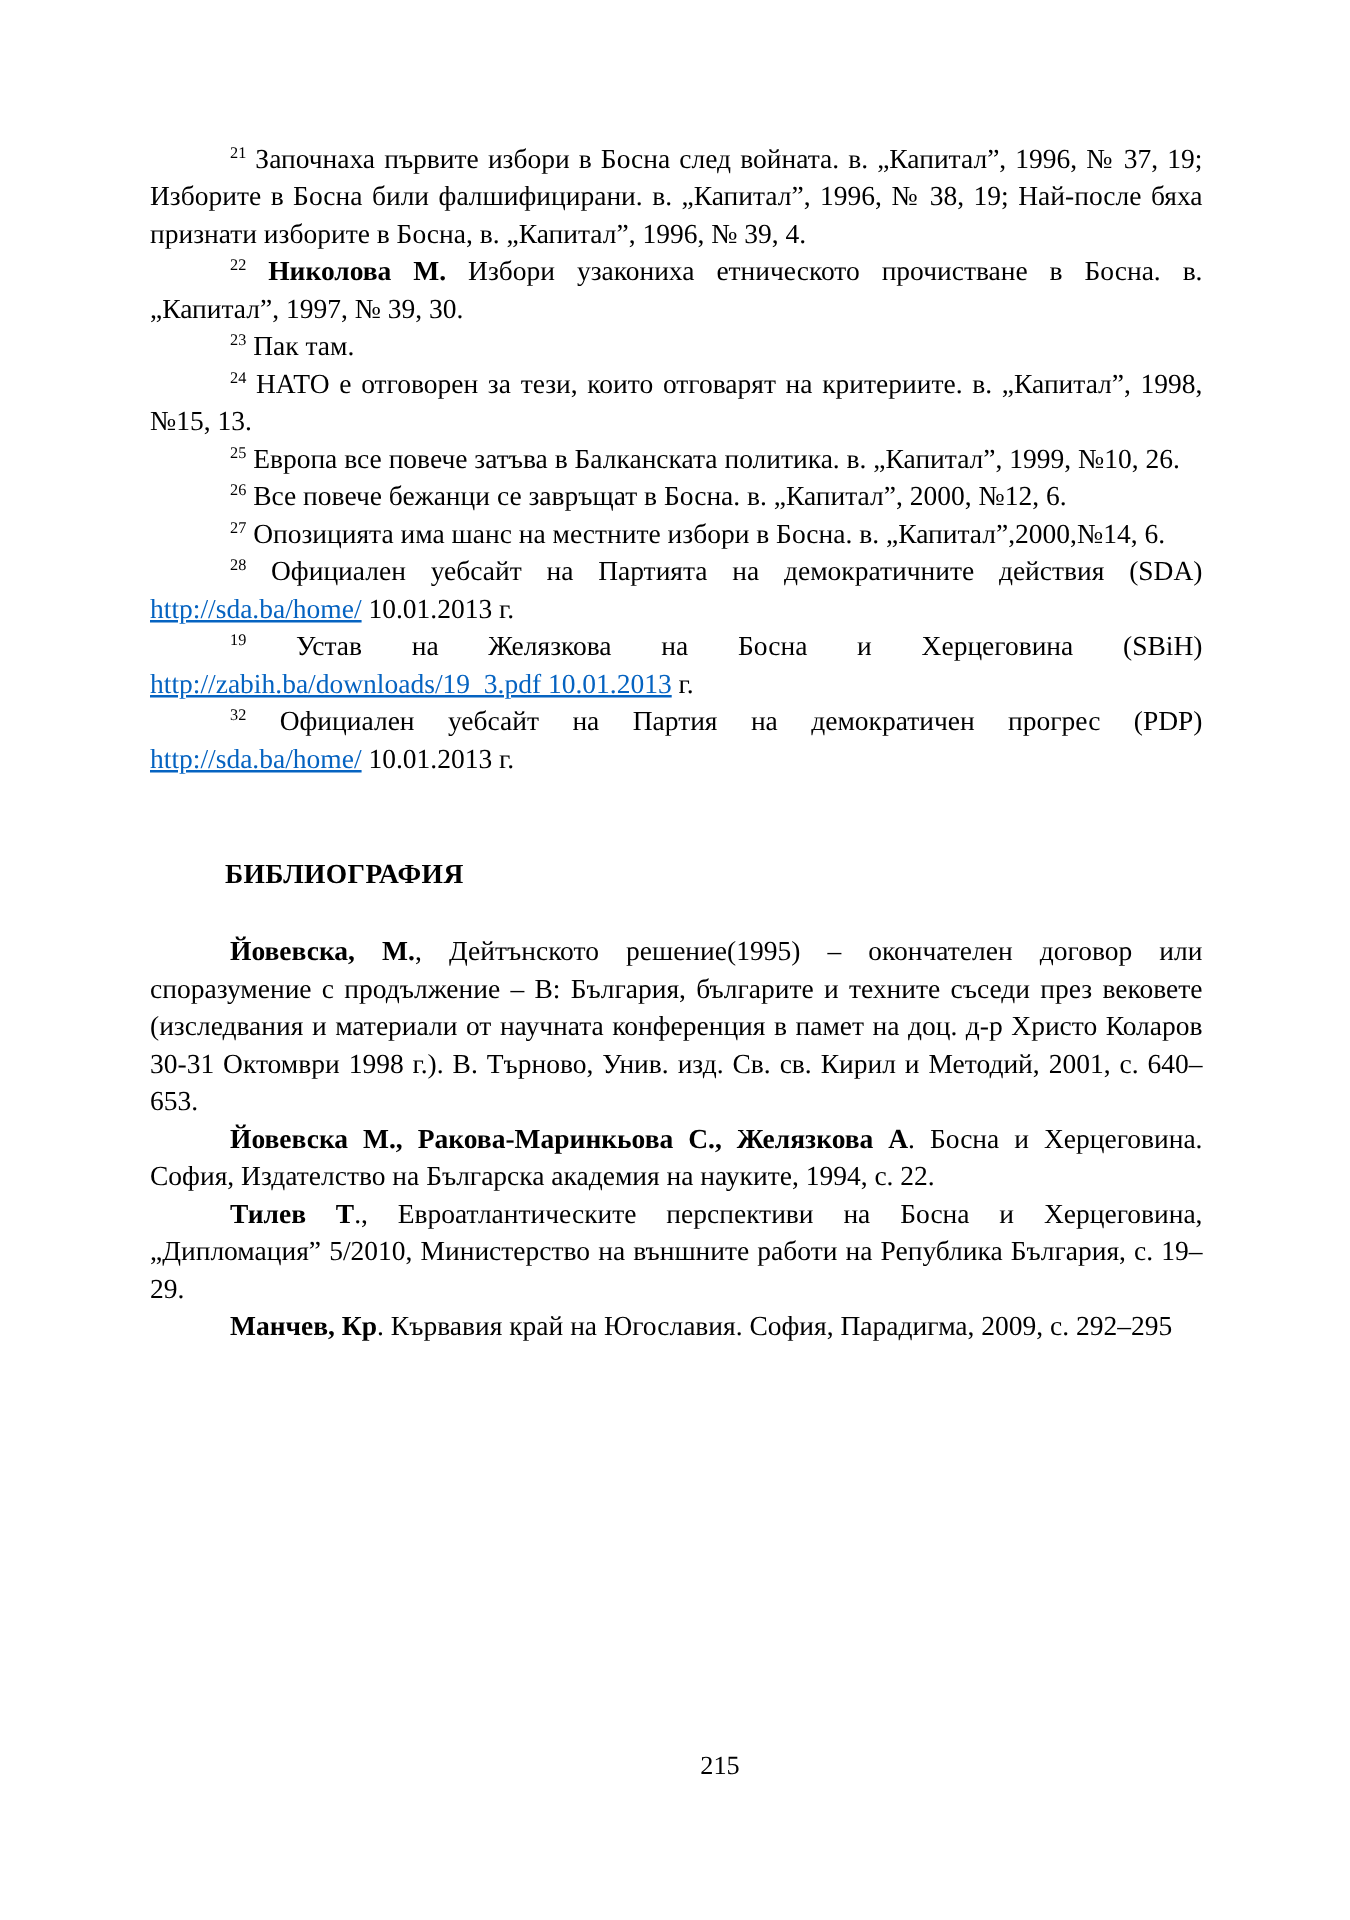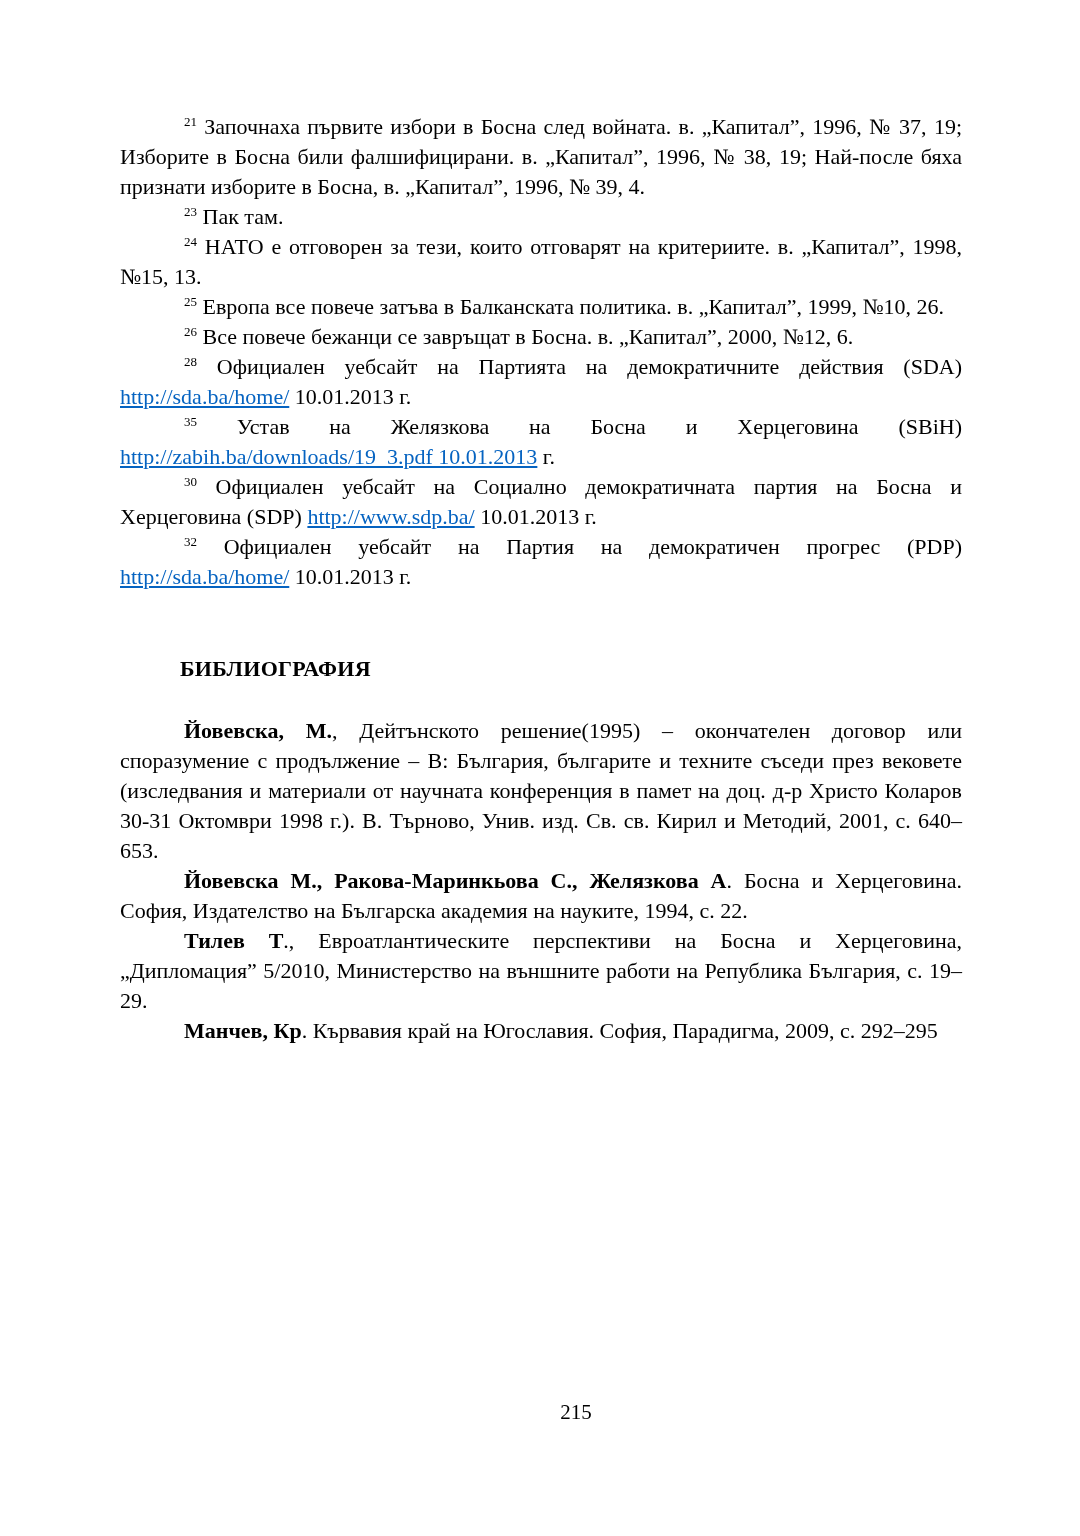--- a/index.html
+++ b/index.html
@@ -54,27 +54,28 @@
     padding-left: 36px;
   }
 </style>
 </head>
 <body>
 
 <div class="page">
   <div class="content">
     <div>
         <p class="para"><span class="sup">21</span><span> Започнаха първите избори в Босна след войната. в. „Капитал”, 1996, № 37, 19; Изборите в Босна били фалшифицирани. в. „Капитал”, 1996, № 38, 19; Най-после бяха признати изборите в Босна, в. „Капитал”, 1996, № 39, 4.</span></p>
+        <p class="para"><span class="sup">22</span><span class="bold"> Николова М.</span><span> Избори узакониха етническото прочистване в Босна. в. „Капитал”, 1997, № 39, 30.</span></p>
         <p class="para"><span class="sup">23</span><span> Пак там.</span></p>
         <p class="para"><span class="sup">24</span><span> НАТО е отговорен за тези, които отговарят на критериите. в. „Капитал”, 1998, №15, 13.</span></p>
         <p class="para"><span class="sup">25</span><span> Европа все повече затъва в Балканската политика. в. „Капитал”, 1999, №10, 26.</span></p>
         <p class="para"><span class="sup">26</span><span> Все повече бежанци се завръщат в Босна. в. „Капитал”, 2000, №12, 6.</span></p>
+        <p class="para"><span class="sup">27</span><span> Опозицията има шанс на местните избори в Босна. в. „Капитал”,2000,№14, 6.</span></p>
         <p class="para"><span class="sup">28</span><span> Официален уебсайт на Партията на демократичните действия (SDA) </span><a class="link" href="#">http://sda.ba/home/</a><span> 10.01.2013 г.</span></p>
-        <p class="para"><span class="sup">35</span><span> Устав на Желязкова на Босна и Херцеговина (SBiH) </span><a class="link" href="#">http://zabih.ba/downloads/19_3.pdf 10.01.2013</a><span> г.</span></p>
-        <p class="para"><span class="sup">30</span><span> Официален уебсайт на Социално демократичната партия на Босна и Херцеговина (SDP) </span><a class="link" href="#">http://www.sdp.ba/</a><span> 10.01.2013 г.</span></p>
+        <p class="para"><span class="sup">19</span><span> Устав на Желязкова на Босна и Херцеговина (SBiH) </span><a class="link" href="#">http://zabih.ba/downloads/19_3.pdf 10.01.2013</a><span> г.</span></p>
         <p class="para"><span class="sup">32</span><span> Официален уебсайт на Партия на демократичен прогрес (PDP) </span><a class="link" href="#">http://sda.ba/home/</a><span> 10.01.2013 г.</span></p>
       </div>
     <div>
       <h2 class="bib-heading">БИБЛИОГРАФИЯ</h2>
       <div>
           <p class="para"><span class="bold">Йовевска, М.</span><span>, Дейтънското решение(1995) – окончателен договор или споразумение с продължение – В: България, българите и техните съседи през вековете (изследвания и материали от научната конференция в памет на доц. д-р Христо Коларов 30-31 Октомври 1998 г.). В. Търново, Унив. изд. Св. св. Кирил и Методий, 2001, с. 640–653.</span></p>
           <p class="para"><span class="bold">Йовевска М., Ракова-Маринкьова С., Желязкова А</span><span>. Босна и Херцеговина. София, Издателство на Българска академия на науките, 1994, с. 22.</span></p>
           <p class="para"><span class="bold">Тилев Т</span><span>., Евроатлантическите перспективи на Босна и Херцеговина, „Дипломация” 5/2010, Министерство на външните работи на Република България, с. 19–29.</span></p>
           <p class="para"><span class="bold">Манчев, Кр</span><span>. Кървавия край на Югославия. София, Парадигма, 2009, с. 292–295</span></p>
         </div>

